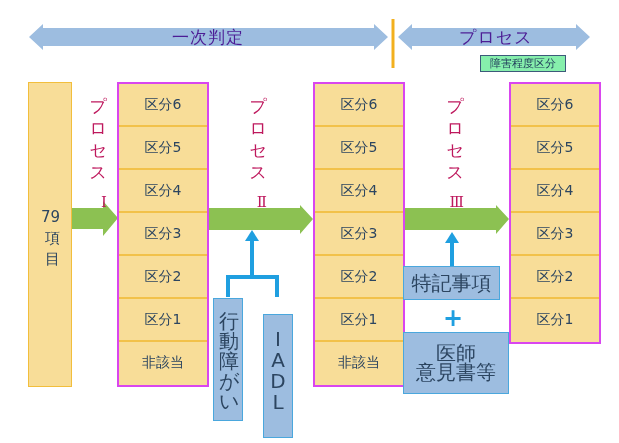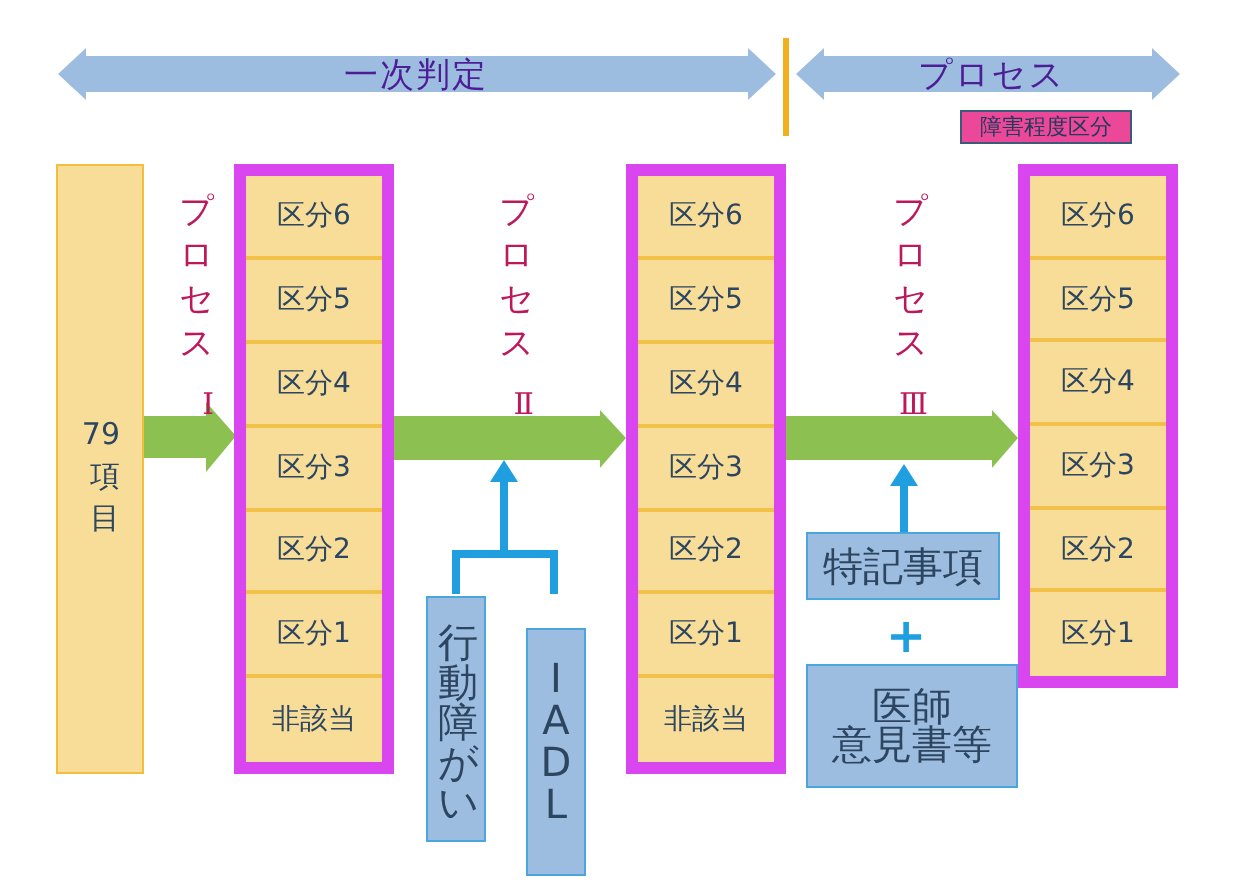--- a/index.html
+++ b/index.html
@@ -1,24 +1,24 @@
 <!DOCTYPE html>
 <html><head>
 <meta charset="utf-8">
 <style>
   html, body { margin: 0; padding: 0; background: #ffffff; }
   body { width: 619px; height: 443px; position: relative; overflow: hidden;
          font-family: "DejaVu Sans", "Liberation Sans", sans-serif; }
   svg.bg { position: absolute; left: 0; top: 0; }
   .hdr-label { position: absolute; font-size: 17px; color: #4c1d95; letter-spacing: 1px; }
   .badge { position: absolute; left: 480px; top: 55px; width: 86px; height: 17px;
-           background: #ec4899; border: 1px solid #3d5a7a; box-sizing: border-box;
+           background: #86efac; border: 1px solid #3d5a7a; box-sizing: border-box;
            font-size: 11px; color: #1f3a5a; text-align: center; line-height: 15px; }
-  .col { position: absolute; width: 80px; display: flex; flex-direction: column;
-         border: 6px solid #d946ef; box-sizing: border-box; background: #f8dd98; }
+  .col { position: absolute; width: 92px; display: flex; flex-direction: column;
+         border: 2px solid #d946ef; box-sizing: border-box; background: #f8dd98; }
   .cell { height: 43.5px; box-sizing: border-box; border-bottom: 2px solid #f2c14a;
           display: flex; align-items: center; justify-content: center;
           font-size: 14px; color: #2c4560; }
   .cell:last-child { border-bottom: none; }
   .items-box { position: absolute; left: 28px; top: 82px; width: 44px; height: 305px;
                background: #f8dd98; border: 1px solid #f2be3c; box-sizing: border-box;
                display: flex; justify-content: center; }
   .items-text { margin-top: 124px; font-size: 15px; color: #2c4560; text-align: right;
                 line-height: 21px; width: 20px; word-break: break-all; }
   .proc { position: absolute; width: 24px; font-size: 17px; color: #be185d; text-align: right;

